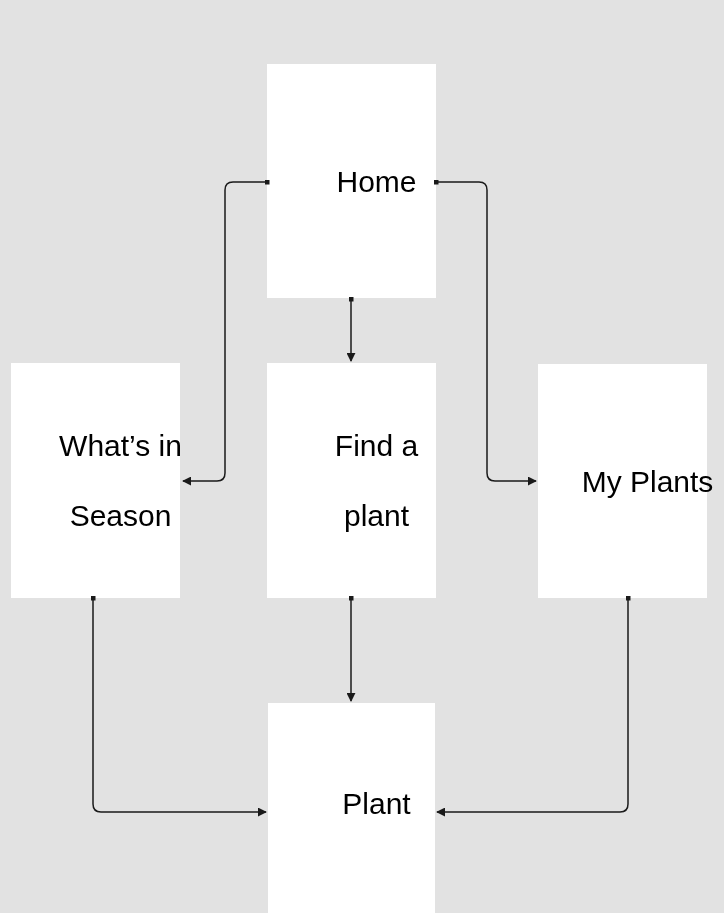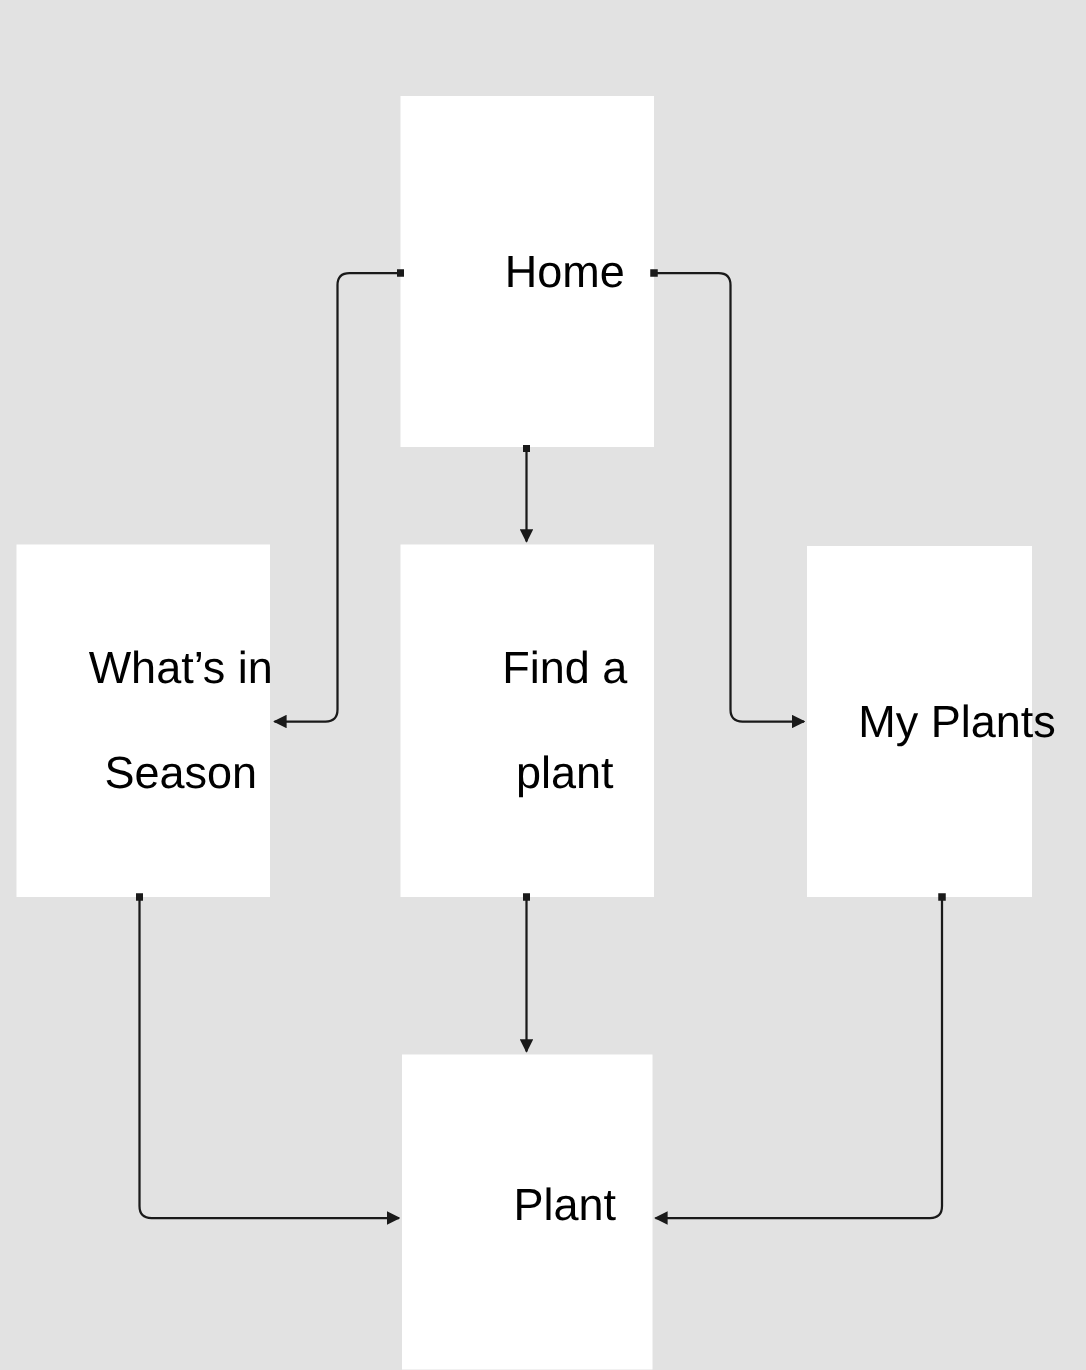--- a/index.html
+++ b/index.html
@@ -35,21 +35,21 @@
   }
   .node .label {
     font-size: 30px;
     line-height: 35px;
     color: var(--text);
     white-space: pre;
   }
   .node-home          { left: 267px; top:  24px; width: 169px; height: 234px; }
   .node-whats-in-season { left:  11px; top: 323px; width: 169px; height: 235px; }
   .node-find-a-plant  { left: 267px; top: 323px; width: 169px; height: 235px; }
-  .node-my-plants     { left: 538px; top: 324px; width: 150px; height: 234px; }
+  .node-my-plants     { left: 538px; top: 324px; width: 169px; height: 234px; }
   .node-plant-details { left: 268px; top: 663px; width: 167px; height: 235px; }
   svg.connector-layer {
     position: absolute;
     left: 0;
     top: 0;
     width: 724px;
     height: 913px;
     pointer-events: none;
   }
   svg.connector-layer path.edge {

